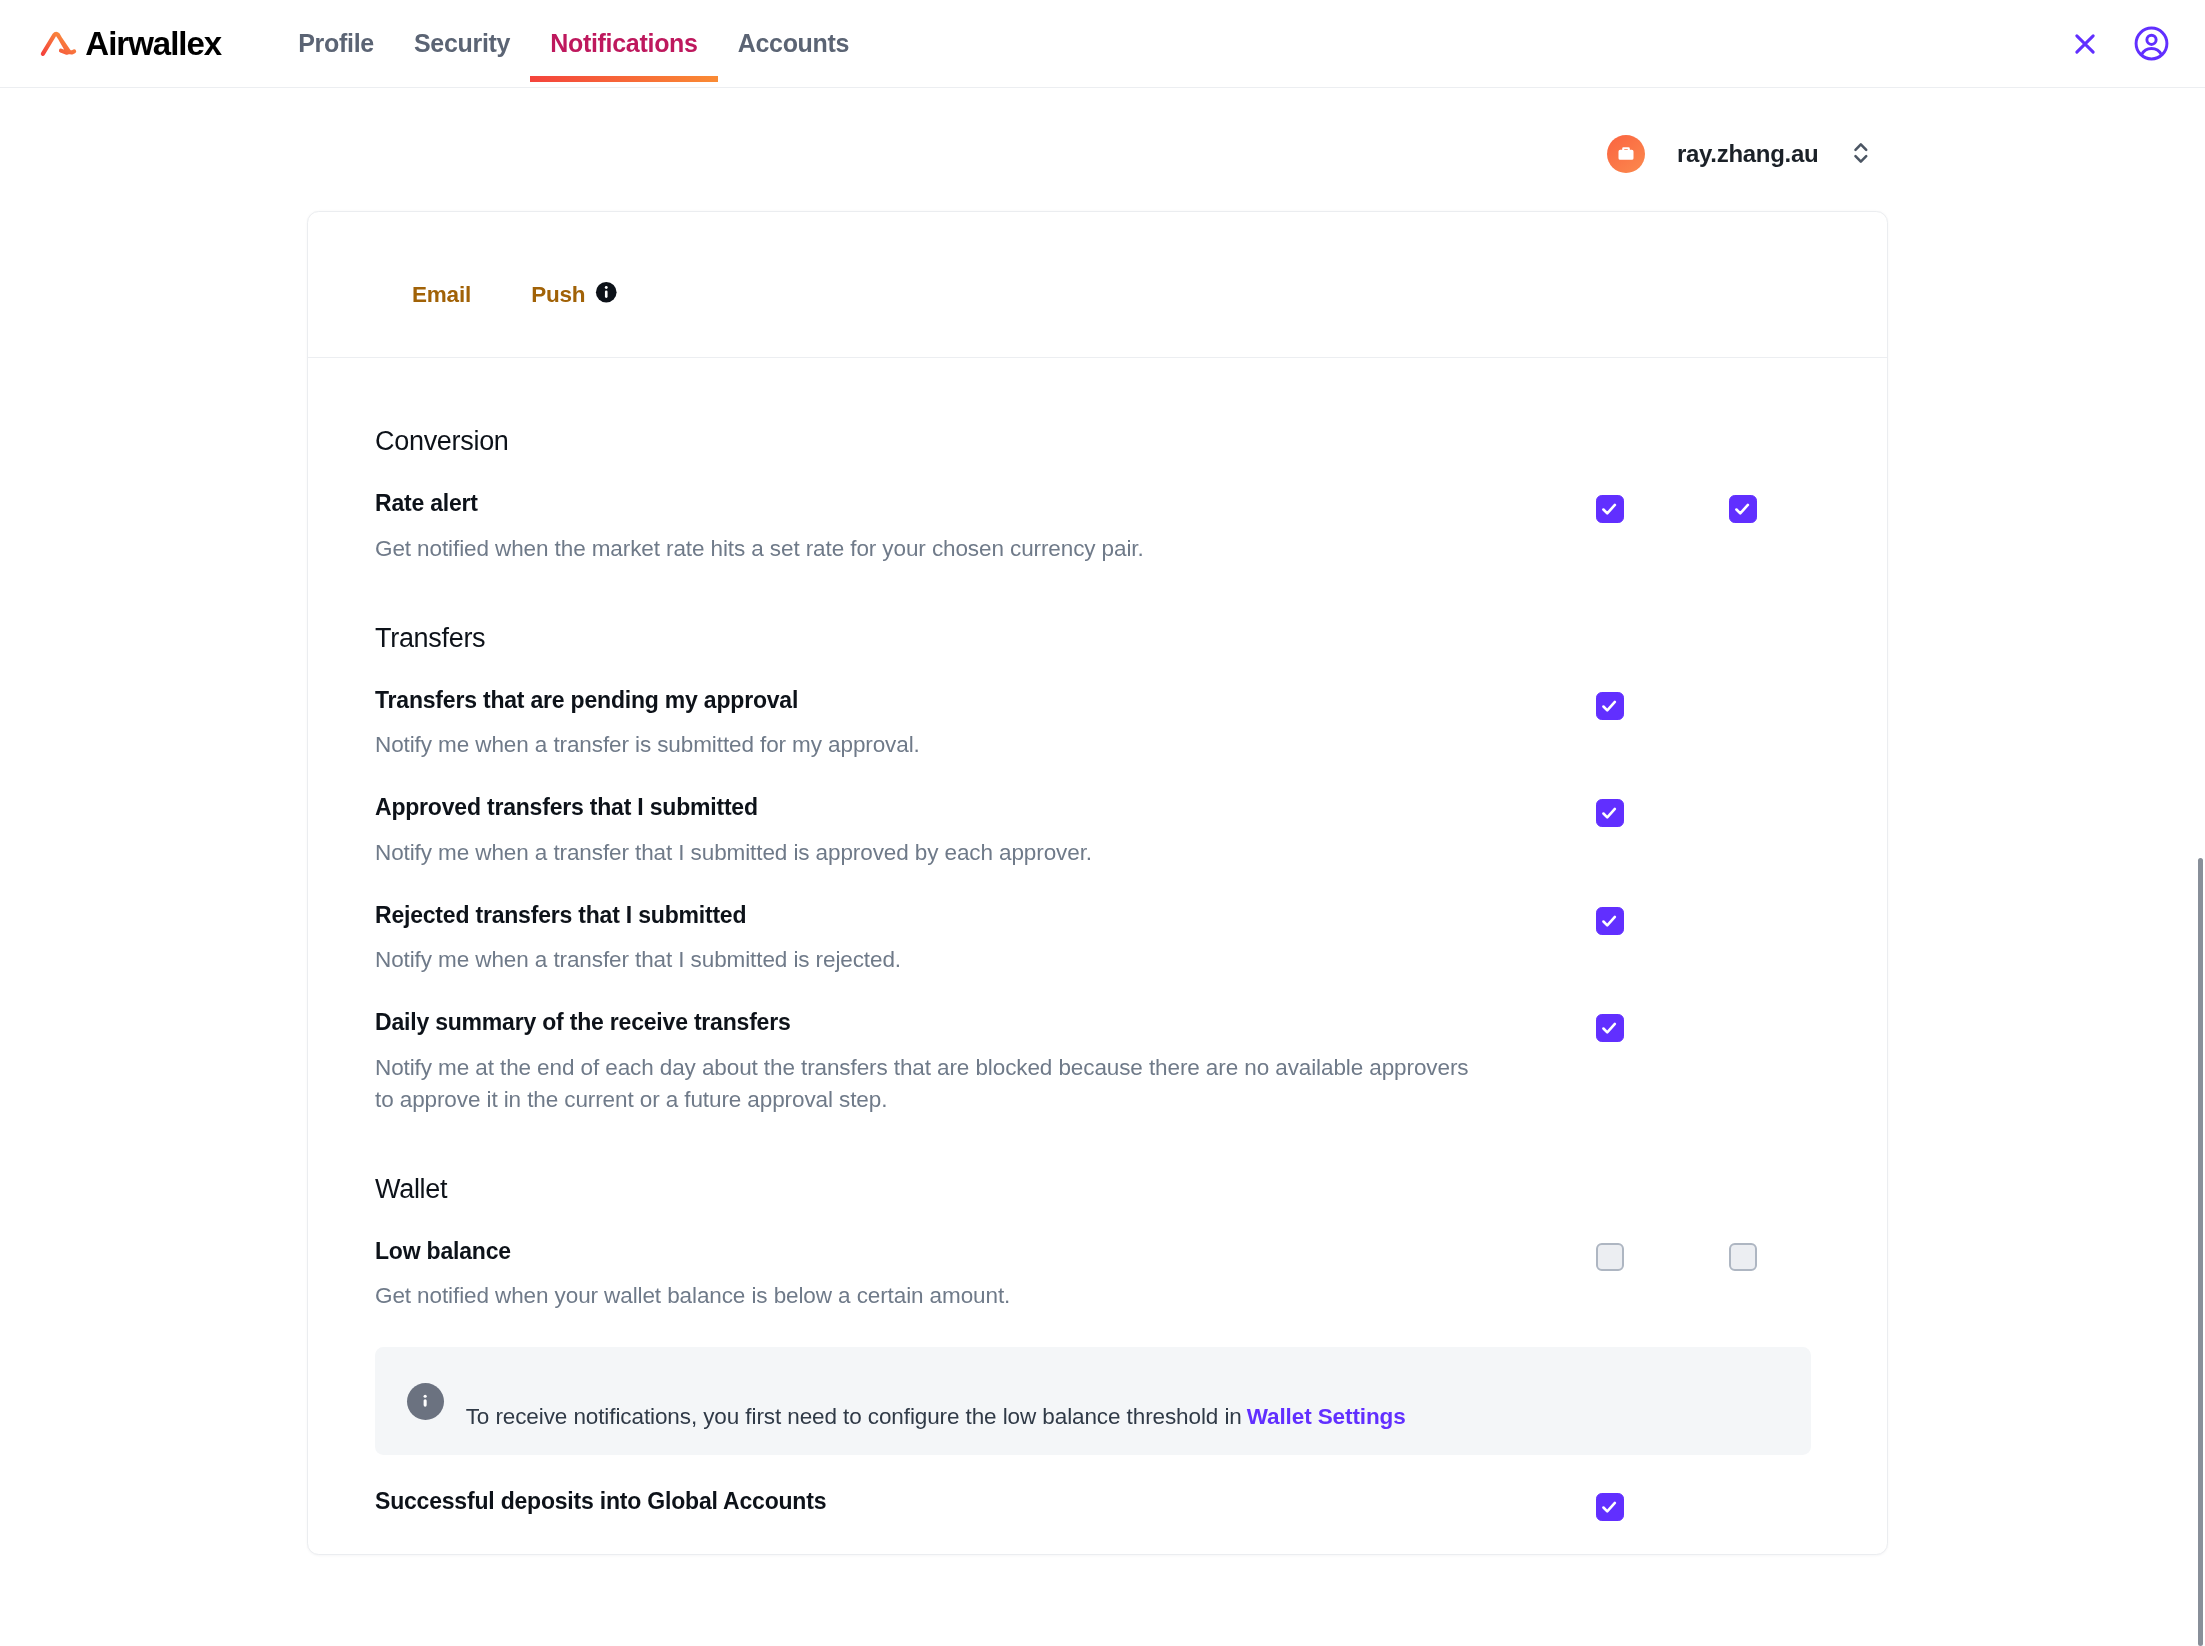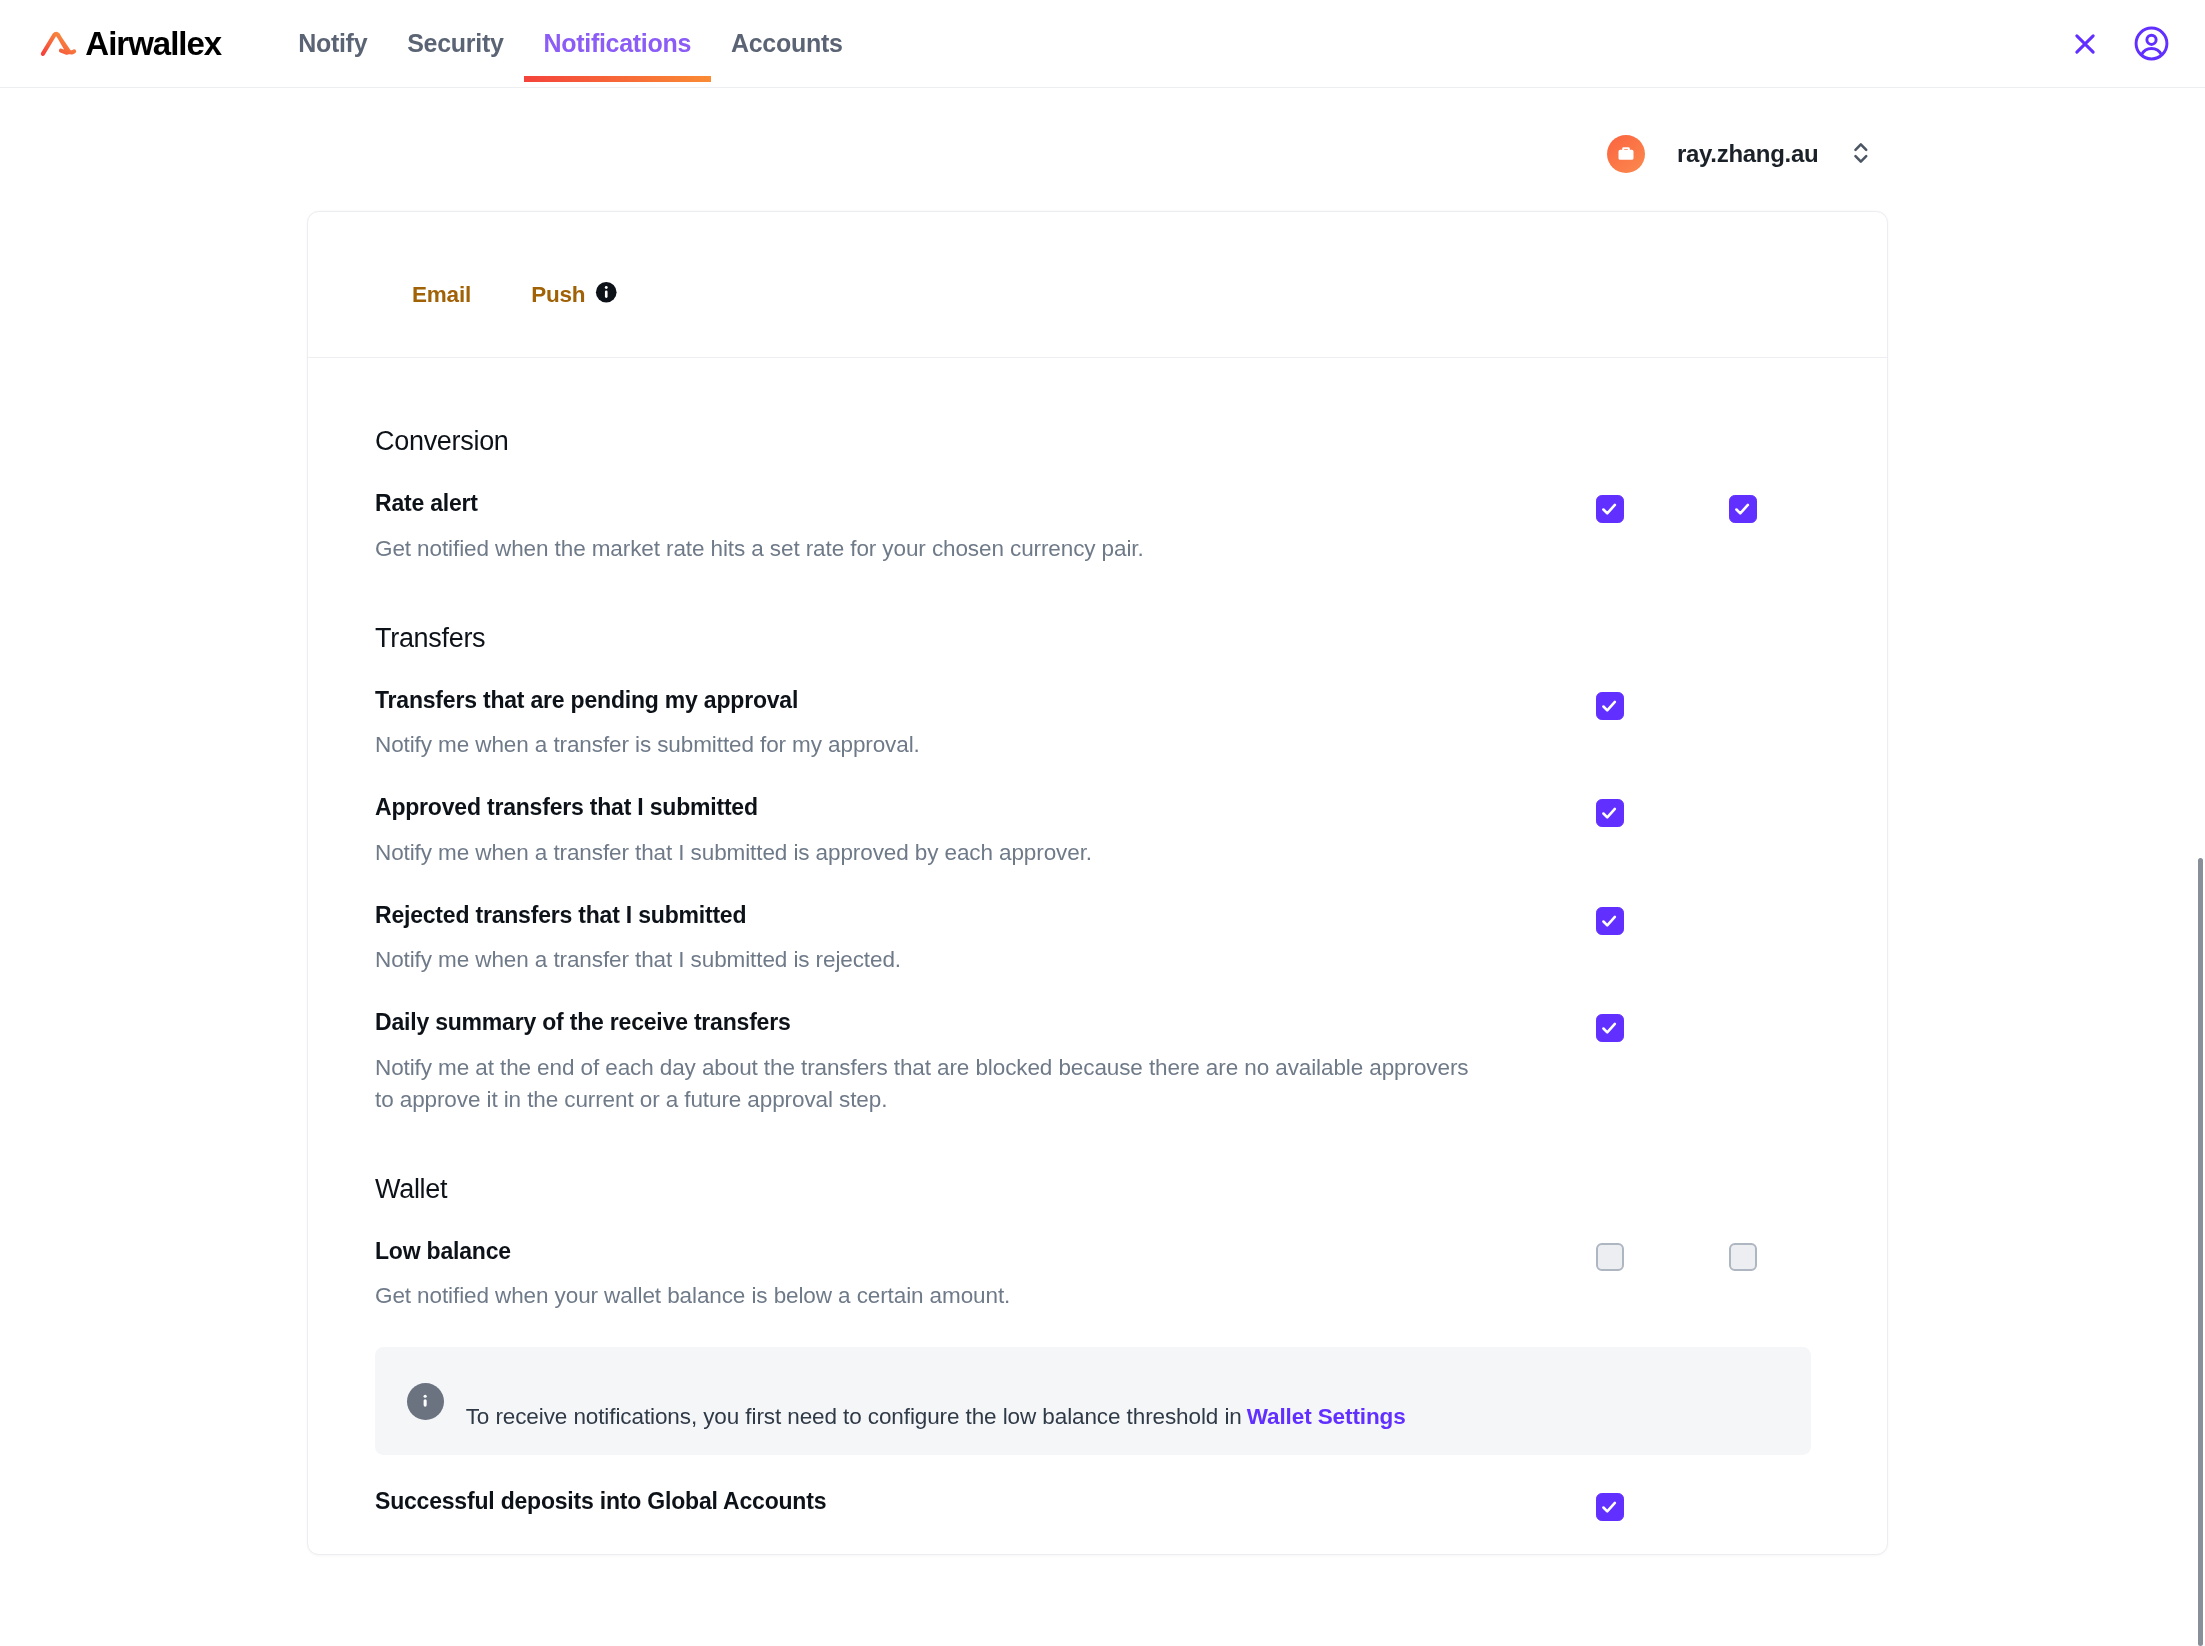--- a/index.html
+++ b/index.html
@@ -42,21 +42,21 @@
     display: flex;
     align-items: center;
     padding: 0 20px;
     font-size: 25px;
     font-weight: 600;
     color: #5b6474;
     cursor: pointer;
     white-space: nowrap;
     letter-spacing: -0.3px;
   }
-  .tab.active { color: #8b5cf6; }
+  .tab.active { color: #be185d; }
   .tab.active::after {
     content: "";
     position: absolute;
     left: 0; right: 0; bottom: 0;
     height: 5.8px;
     background: linear-gradient(90deg, #f4433c 0%, #fa8b34 100%);
   }
   .nav-right {
     margin-left: auto;
     display: flex;
@@ -268,21 +268,21 @@
           </linearGradient>
         </defs>
         <path d="M3 29 L17 6 Q19 3 21.5 6 L33 26 Q34 28 31.5 27.5 L25 25
                  M21 6 L34 25 Q36 28 39 27 L41 26" fill="none" stroke="url(#lg)" stroke-width="5" stroke-linecap="round" stroke-linejoin="round"></path>
       </svg>
     </span>
     <span class="brand-name">Airwallex</span>
   </div>
 
   <div class="tabs">
-    <div class="tab">Notify</div>
+    <div class="tab">Profile</div>
     <div class="tab">Security</div>
     <div class="tab active">Notifications</div>
     <div class="tab">Accounts</div>
   </div>
 
   <div class="nav-right">
     <div class="icon-btn">
       <svg width="28" height="28" viewBox="0 0 24 24" fill="none" stroke="#612FFF" stroke-width="2.6" stroke-linecap="round">
         <path d="M5 5 L19 19 M19 5 L5 19"></path>
       </svg>

